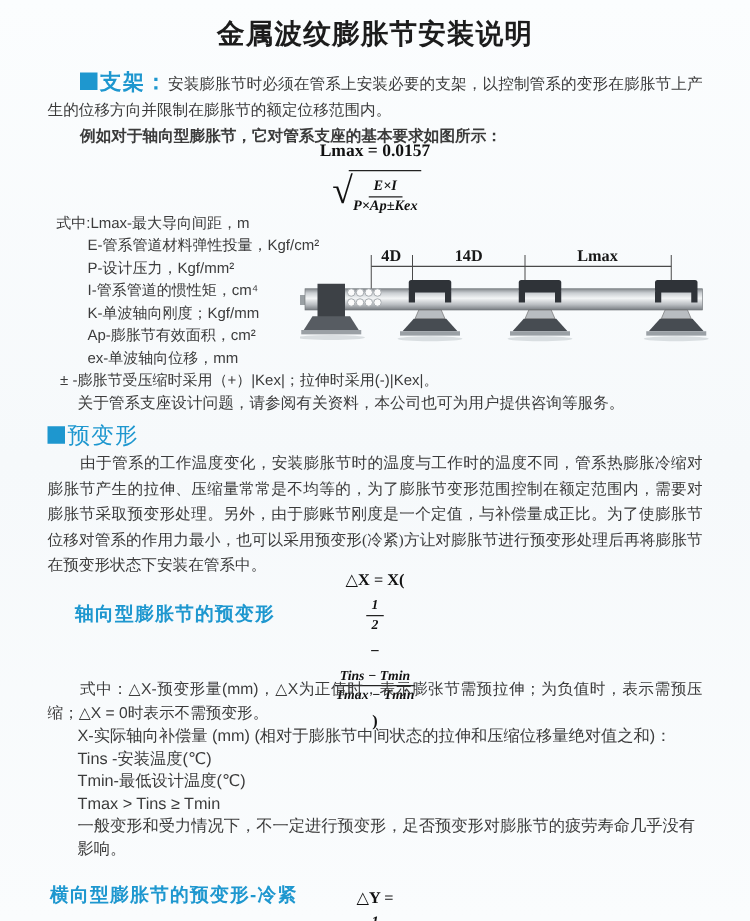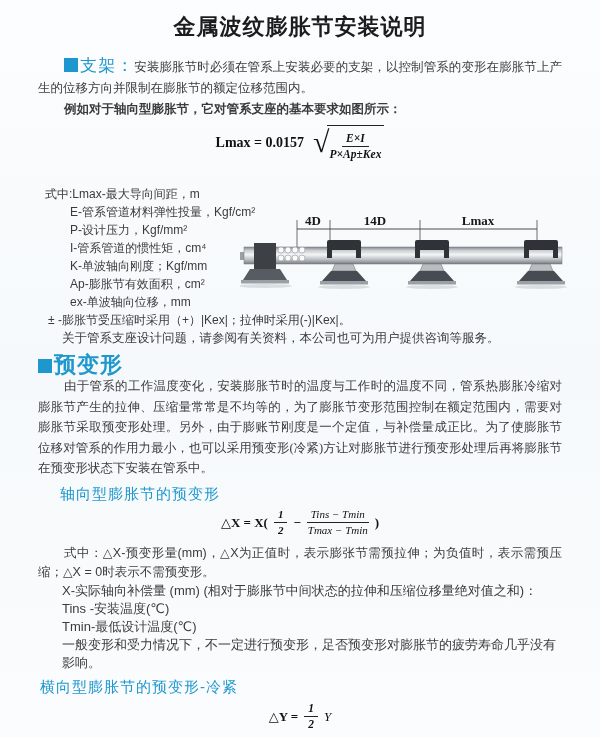--- a/index.html
+++ b/index.html
@@ -17,48 +17,48 @@
   h1.doc-title {
     margin:0; padding-top:13px; text-align:center;
     font-size:22px; line-height:28px; font-weight:bold; color:#1c1c1c;
     letter-spacing:1px;
   }
   .sq {
     display:inline-block; width:14px; height:14px; background:#1e97cf;
     vertical-align:-1px; margin-right:2px;
   }
   p.lead { margin:14px 0 0 0; font-size:12.5px; line-height:21px; text-align:justify; text-indent:26px; }
-  .sec-inline { font-size:17px; font-weight:normal; color:#1e97cf; letter-spacing:1px; }
+  .sec-inline { font-size:17px; font-weight:bold; color:#1e97cf; letter-spacing:1px; }
   p.example { margin:0; font-size:12.5px; line-height:21px; text-indent:26px;font-weight:bold; }
 
   
   .formula { display:flex; justify-content:center; align-items:center; gap:6px;
-    font-family:"Liberation Serif","DejaVu Serif",serif; font-weight:bold; color:#111; }
-  .formula .var { font-style:italic; font-weight:normal;text-align:center; }
+    font-family:"Liberation Serif","DejaVu Serif",serif; font-weight:bold; color:#111;flex-direction:column; }
+  .formula .var { font-style:italic; font-weight:bold;text-align:center; }
   .f1 { margin:5px 0 0 0; height:36px; }
   .f1 .lhs { font-size:14px; }
   .frac { display:inline-flex; flex-direction:column; align-items:center; line-height:1.15;
     font-size:11.5px; font-style:italic; }
   .frac .num { border-bottom:1px solid #222; padding:0 4px 1px 4px; }
   .frac .den { padding-top:1px; }
   .sqrt { display:inline-flex; align-items:flex-start; }
   .sqrt .radsign { font-size:30px; font-weight:normal; line-height:30px; transform:translate(3px,2px); }
   .sqrt .radicand { border-top:1.4px solid #222; padding:2px 3px 0 3px; }
 
-  .defs-wrap { position:relative; margin-top:24px; }
+  .defs-wrap { position:relative; margin-top:8px; }
   .def-item { margin:0; font-size:12px; line-height:18px; padding-left:32px; white-space:nowrap; }
   .def-item.first { padding-left:7px; }
   .def-item.pm { padding-left:10px; }
   p.note { margin:0; font-size:12.5px; line-height:18px; text-indent:24px; }
 
   .diagram { position:absolute; left:202px; top:24px; width:330px; height:92px; }
 
-  h2.sec-head { margin:8px 0 0 0; font-size:22px; line-height:19px; font-weight:bold; color:#1e97cf; letter-spacing:1px; }
+  h2.sec-head { margin:8px 0 0 0; font-size:18px; line-height:19px; font-weight:normal; color:#1e97cf; letter-spacing:1px; }
   p.body-par { margin:2px 0 0 0; font-size:12.5px; line-height:20.5px; text-align:justify; text-indent:26px;font-family:Liberation Serif, serif; }
-  h3.sub-head { margin:6px 0 0 22px; font-size:15px; line-height:18px; font-weight:normal; color:#1e97cf; letter-spacing:1px; }
+  h3.sub-head { margin:20px 0 0 22px; font-size:15px; line-height:18px; font-weight:bold; color:#1e97cf; letter-spacing:1px; }
   h3.sub-head.flush { margin-left:2px; }
   .f2 { margin:4px 0 0 0; height:32px; font-size:13px; }
   .f2 .frac { font-size:11px; }
   p.explain { margin:5px 0 0 0; font-size:12.5px; line-height:19px; text-align:justify; text-indent:26px; }
   p.item { margin:0; font-size:13px; line-height:18px; padding-left:24px; }
   .f3 { margin:6px 0 0 0; height:30px; font-size:13px; }
   p.last-line { margin:3px 0 0 0; font-size:12px; line-height:18px; padding-left:17px; }
 </style>
 </head>
 <body>
@@ -186,20 +186,21 @@
         <span class="num var">Tins − Tmin</span>
         <span class="den var">Tmax − Tmin</span>
       </span>
       <span>)</span>
     </div>
 
     <p class="explain">式中：△X-预变形量(mm)，△X为正值时，表示膨张节需预拉伸；为负值时，表示需预压缩；△X = 0时表示不需预变形。</p>
     <p class="item">X-实际轴向补偿量 (mm) (相对于膨胀节中间状态的拉伸和压缩位移量绝对值之和)：</p>
     <p class="item">Tins -安装温度(℃)</p>
     <p class="item">Tmin-最低设计温度(℃)</p>
+    <p class="item">Tmax &gt; Tins ≥ Tmin</p>
     <p class="item">一般变形和受力情况下，不一定进行预变形，足否预变形对膨胀节的疲劳寿命几乎没有影响。</p>
 
     <h3 class="sub-head flush">横向型膨胀节的预变形-冷紧</h3>
 
     <div class="formula f3">
       <span>△Y =</span>
       <span class="frac">
         <span class="num">1</span>
         <span class="den">2</span>
       </span>

